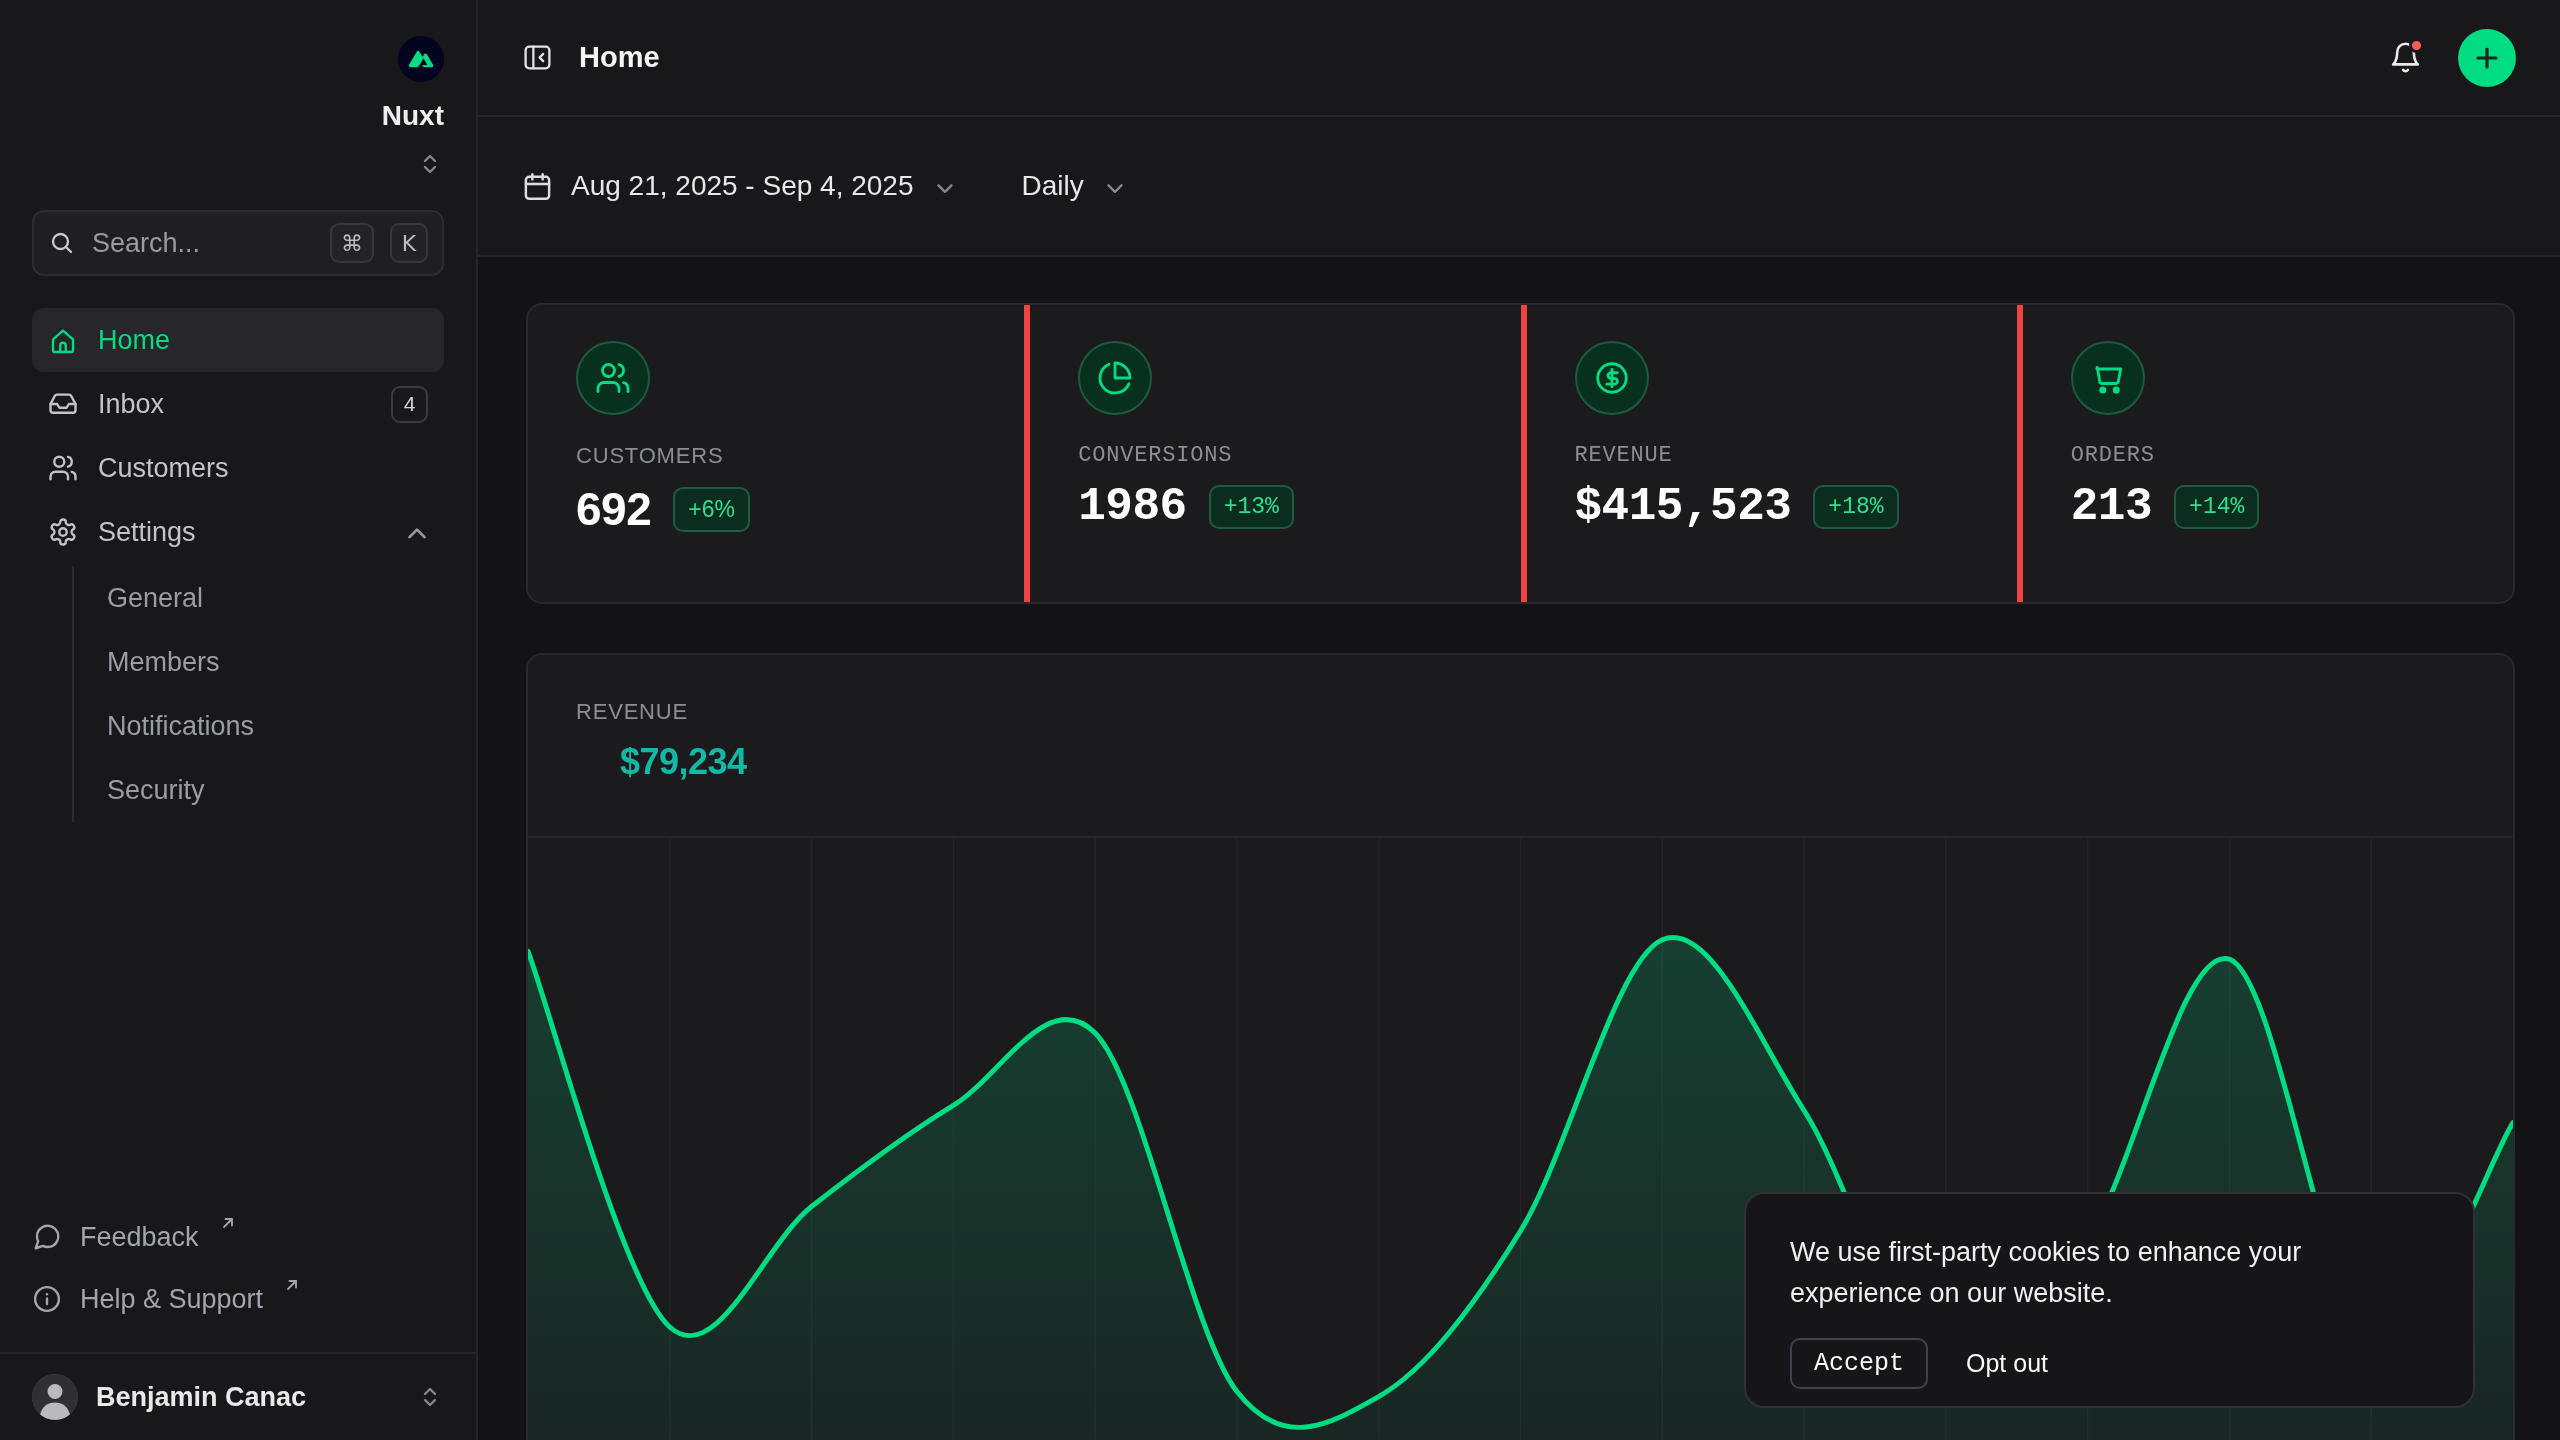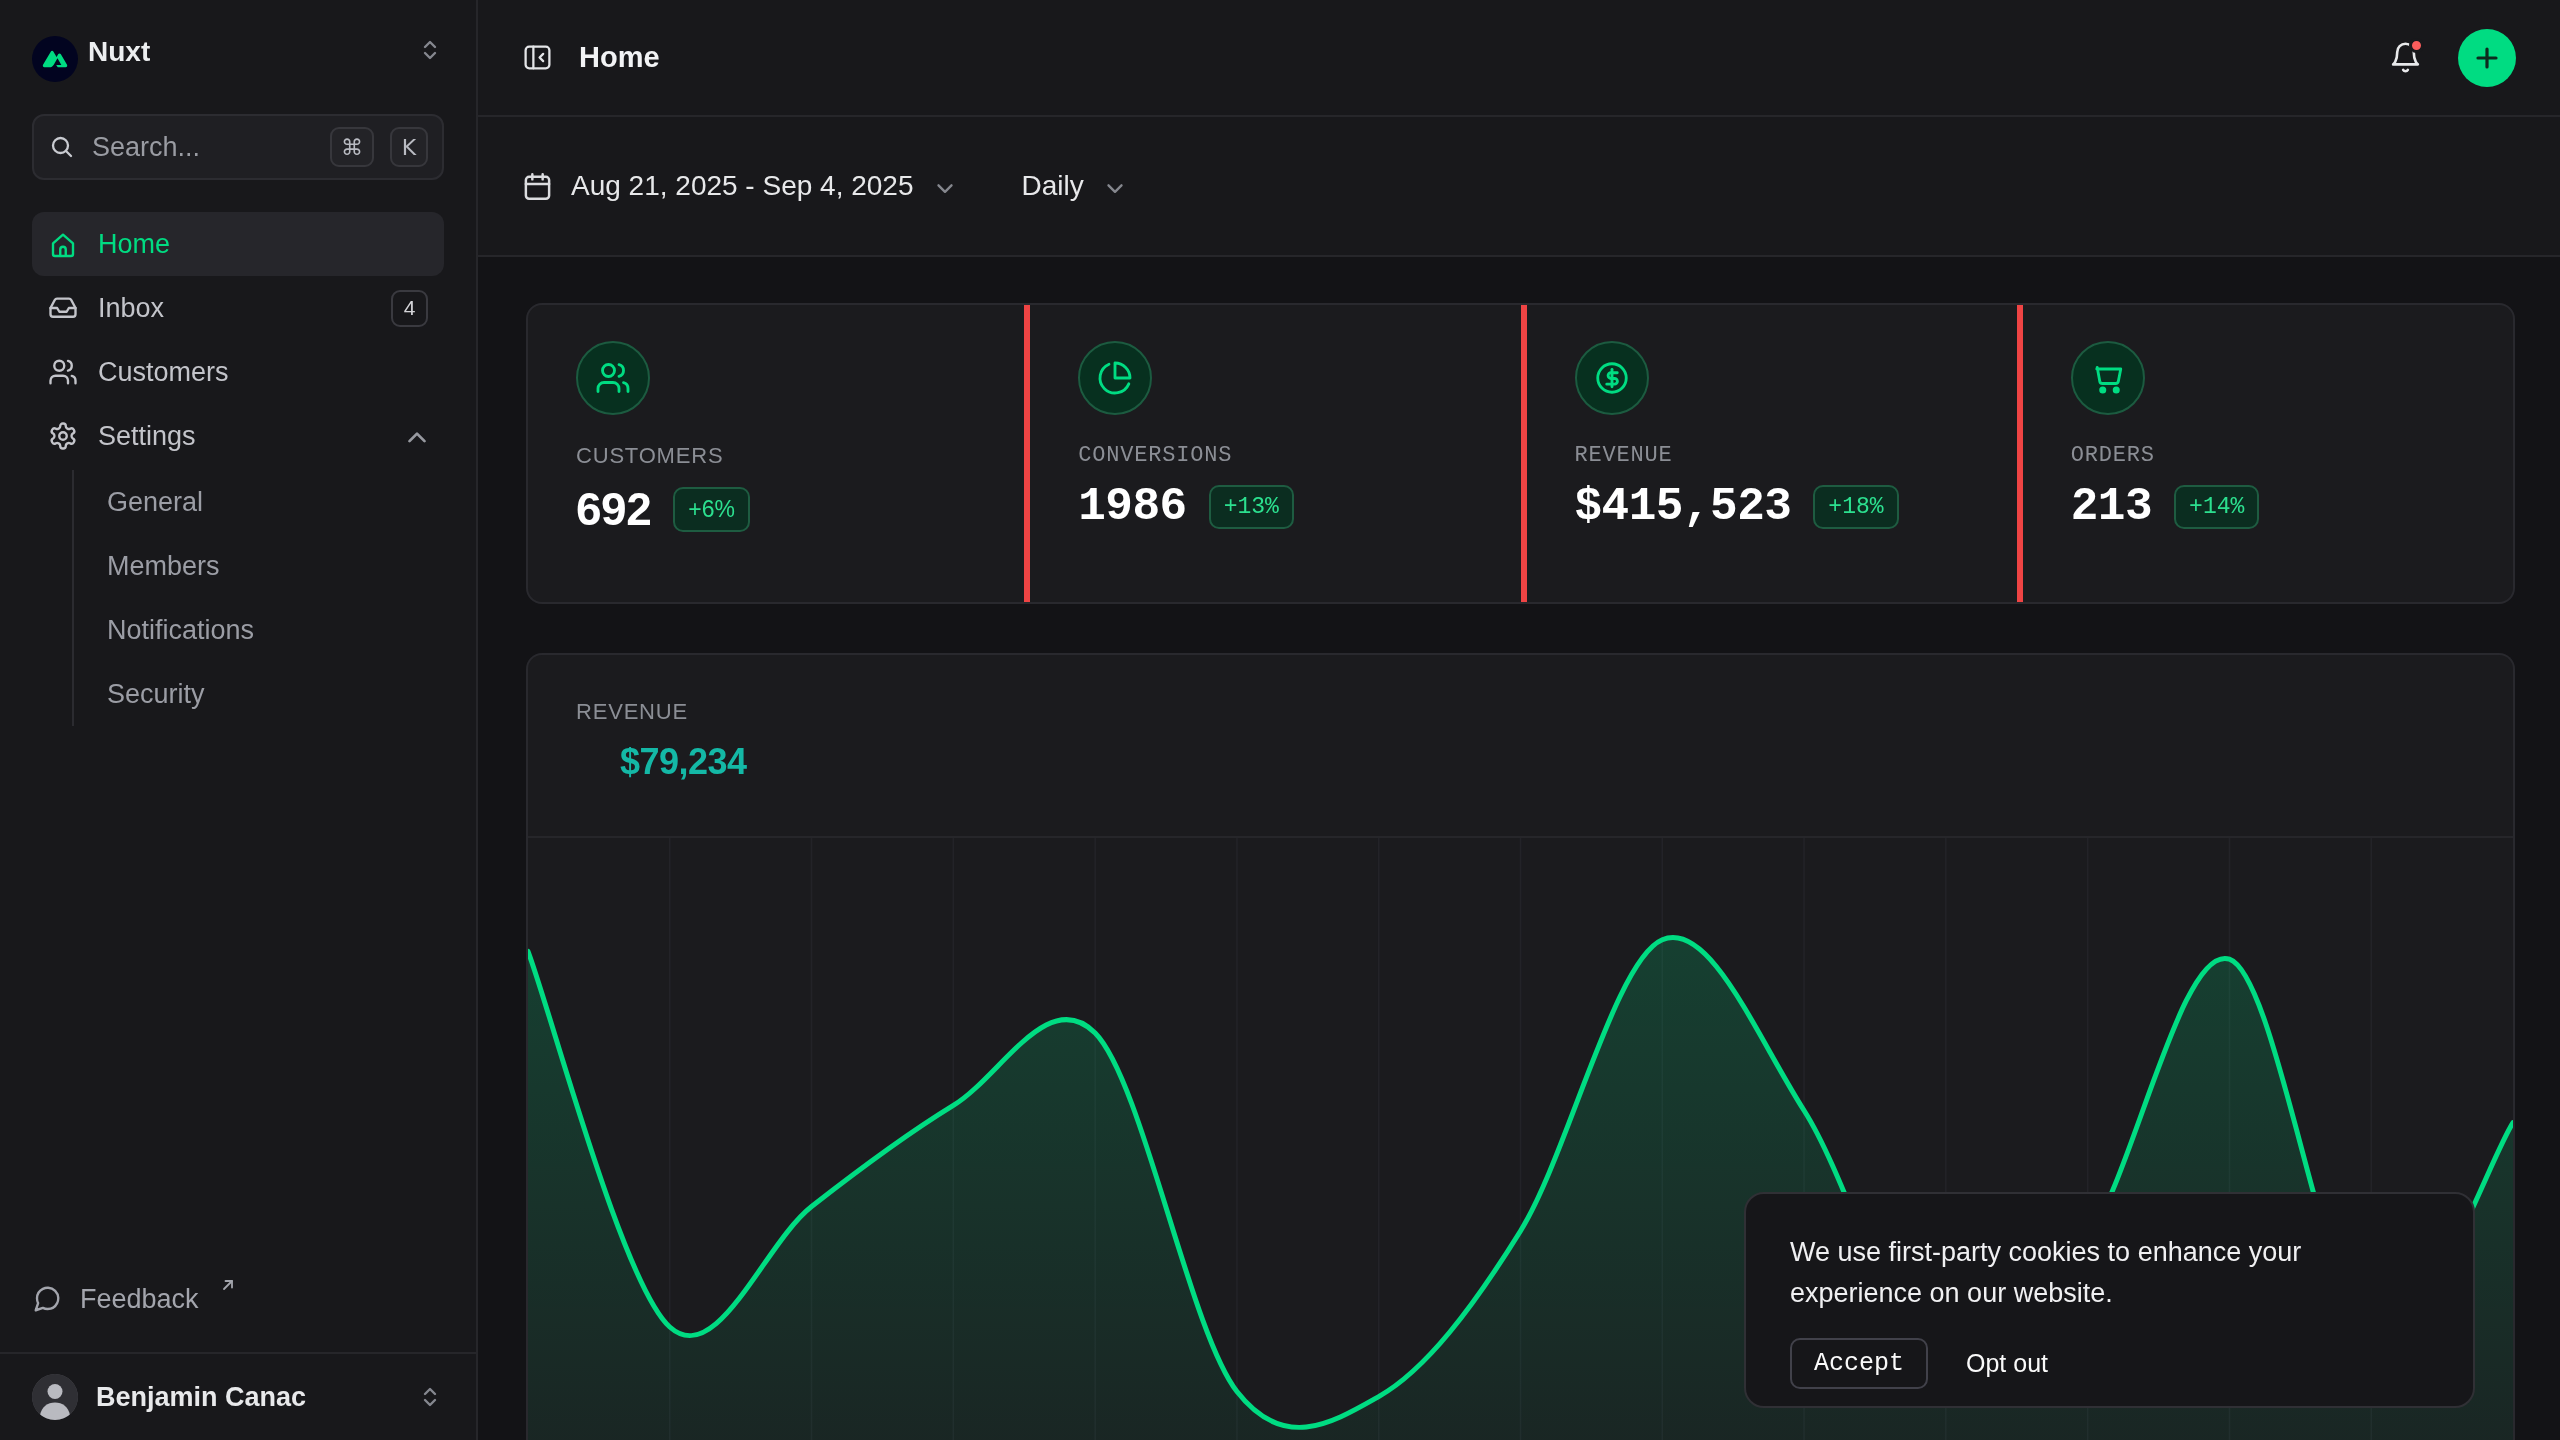--- a/index.html
+++ b/index.html
@@ -3,22 +3,22 @@
 <meta charset="utf-8">
 <style>
   * { margin:0; padding:0; box-sizing:border-box; }
   html,body { background:#0e0e10; }
   body { font-family:"Liberation Sans","DejaVu Sans",sans-serif; overflow:hidden; }
   .screen { width:2560px; height:1440px; display:flex; background:#131316; position:relative; }
 
   
   .sidebar { width:478px; flex:none; background:#18181b; border-right:2px solid #26262a;
              display:flex; flex-direction:column; }
-  .team-row { margin:26px 20px 0; padding:10px 12px; display:flex; align-items:flex-start; gap:10px;
-              border-radius:12px; cursor:pointer; }
+  .team-row { margin:26px 20px 0; padding:10px 12px; display:flex; align-items:flex-end; gap:18px;
+              border-radius:12px; cursor:pointer;flex-direction:column; }
   .nuxt-logo { width:46px; height:46px; border-radius:50%; background:#020420;
                display:grid; place-items:center; flex:none; }
   .nuxt-logo svg { width:30px; height:30px; }
   .team-name { font-size:28px; font-weight:700; color:#eceef0; }
   .selector-icon { margin-left:auto; color:#85878f; display:flex; }
 
   .search-box { margin:22px 32px 0; height:66px; background:#1f1f23; border:2px solid #2c2c31;
                 border-radius:12px; display:flex; align-items:center; gap:16px; padding:0 14px; }
   .search-box .placeholder { font-size:27px; color:#9a9ca3; flex:1; }
   .kbd { min-width:38px; height:40px; padding:0 9px; display:grid; place-items:center;
@@ -197,20 +197,36 @@
 
     <div class="sidebar-bottom">
       <div class="footer-links" id="footer-links">
           <div class="link-item">
             <span class="li" style="display:flex;width:30px;height:30px">
               <svg viewBox="0 0 24 24" fill="none" stroke="currentColor" stroke-width="1.9" stroke-linecap="round" stroke-linejoin="round">
                 <path d="M21 11.5a8.38 8.38 0 0 1-.9 3.8 8.5 8.5 0 0 1-7.6 4.7 8.38 8.38 0 0 1-3.8-.9L3 21l1.9-5.7a8.38 8.38 0 0 1-.9-3.8 8.5 8.5 0 0 1 4.7-7.6 8.38 8.38 0 0 1 3.8-.9h.5a8.48 8.48 0 0 1 8 8z"></path>
               </svg>
             </span>
             <span>Feedback</span>
+            <span class="ext-arrow" style="width:18px;height:18px;display:flex">
+              <svg viewBox="0 0 18 18" fill="none" stroke="currentColor" stroke-width="1.8" stroke-linecap="round" stroke-linejoin="round">
+                <path d="M5 13L13 5"></path>
+                <path d="M6.5 5H13v6.5"></path>
+              </svg>
+            </span>
+          </div>
+          <div class="link-item">
+            <span class="li" style="display:flex;width:30px;height:30px">
+              <svg viewBox="0 0 24 24" fill="none" stroke="currentColor" stroke-width="1.9" stroke-linecap="round" stroke-linejoin="round">
+                <circle cx="12" cy="12" r="9.5"></circle>
+                <path d="M12 16v-4.5"></path>
+                <path d="M12 8.2h.01"></path>
+              </svg>
+            </span>
+            <span>Help &amp; Support</span>
             <span class="ext-arrow" style="width:18px;height:18px;display:flex">
               <svg viewBox="0 0 18 18" fill="none" stroke="currentColor" stroke-width="1.8" stroke-linecap="round" stroke-linejoin="round">
                 <path d="M5 13L13 5"></path>
                 <path d="M6.5 5H13v6.5"></path>
               </svg>
             </span>
           </div>
         </div>
       <div class="user-row">
         <span class="avatar">

